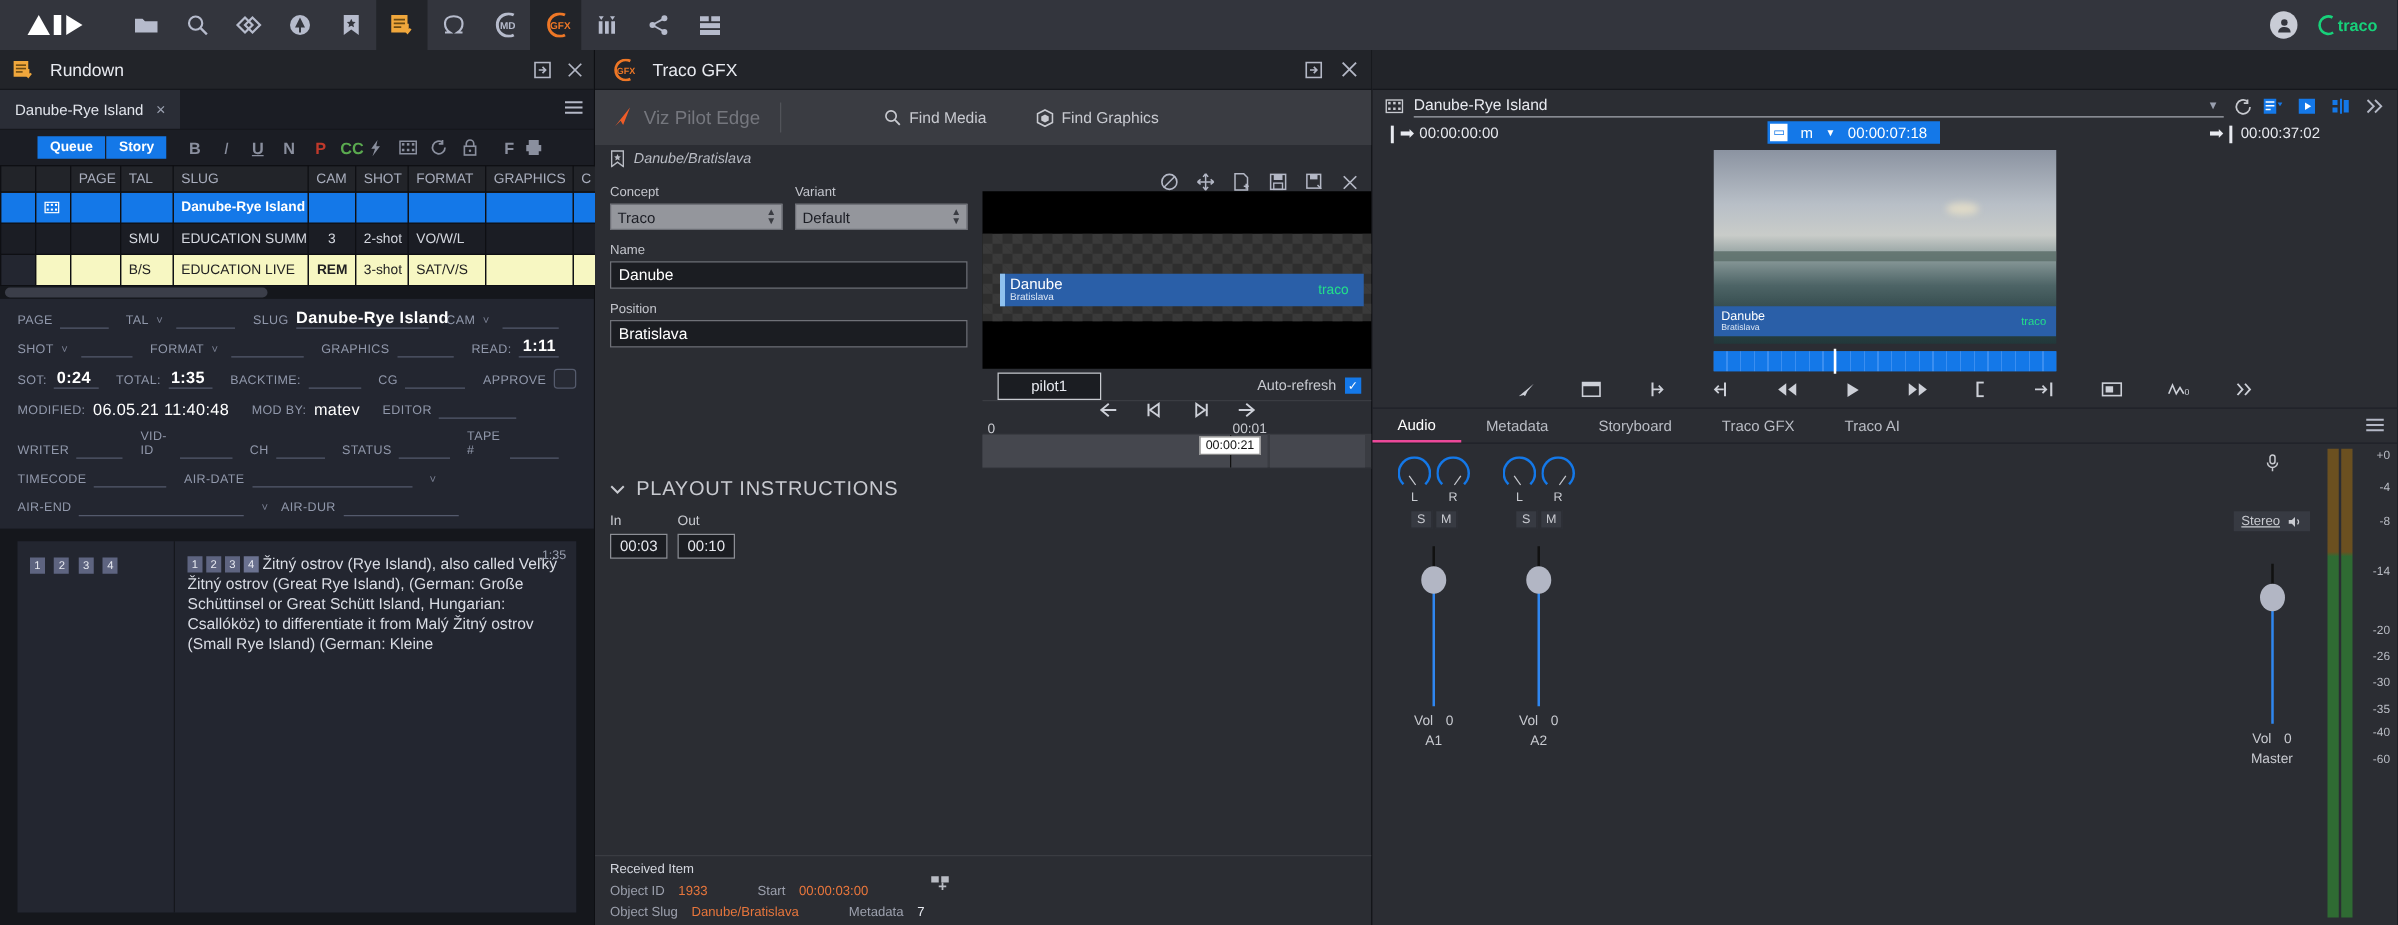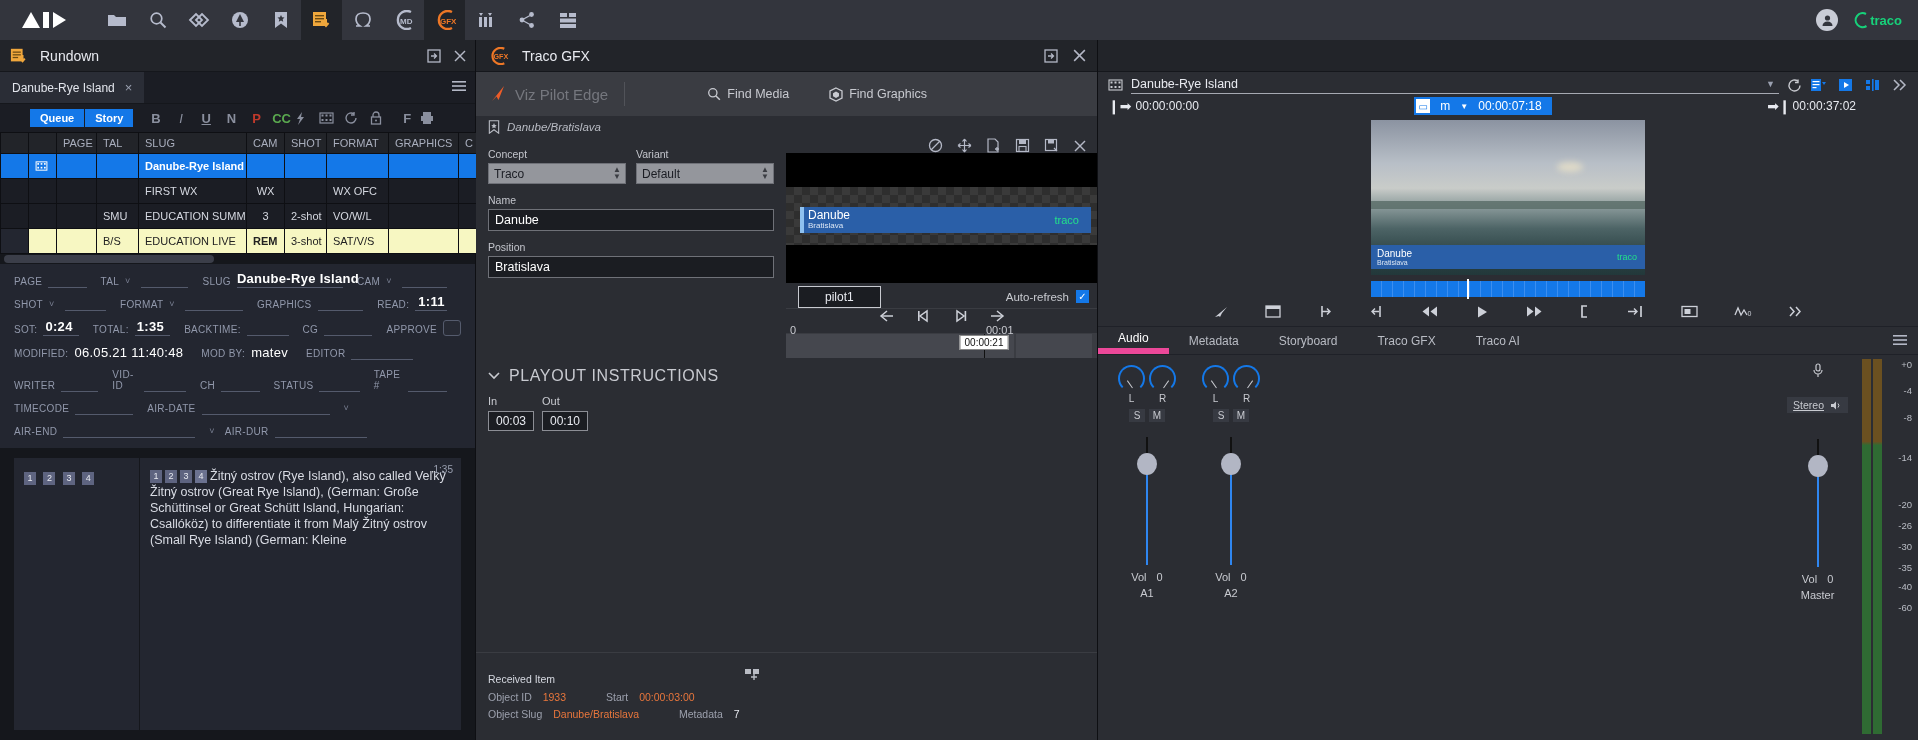--- a/index.html
+++ b/index.html
@@ -72,21 +72,21 @@
     background: #222429; color: #a9aebd; font-weight: normal; font-size: 11px;
     text-align: left; padding: 4px 6px; border: 1px solid #0e0f13; height: 21px;
   }
   table.rundown td {
     border: 1px solid #0e0f13; padding: 3px 6px; height: 25px; color: #d5d8e0;
     background: #1b1d24; overflow: hidden; white-space: nowrap;
   }
   tr.sel td { background: #1478e8; color:#fff; font-weight:bold; }
   td.cam-wx { background: #8a7a3c; color: #e6e6e6; text-align: center; }
   td.cam-3 { background: #155c52; color: #fff; text-align: center; }
-  td.cam-rem { background: #5e6480; color: #1b1d24; text-align: left; font-weight: bold;}
+  td.cam-rem { background: #5e6480; color: #1b1d24; text-align: right; font-weight: bold;}
   tr.yrow td { background: #f7f7c2; color: #222; }
   td.narrow { background: #232630; }
   .scroller { height: 10px; background: #15171c; position: relative; }
   .scroller .thumb { position: absolute; left: 4px; top: 1px; height: 8px; width: 210px; background: #3b3e49; border-radius: 4px; }
 
   .formpane { background: #232630; padding: 10px 14px 8px 14px; }
   .frow { display: flex; align-items: flex-end; margin-bottom: 9px; font-size: 10px; color: #9198ab; letter-spacing: .3px;}
   .flabel { text-transform: uppercase; margin-right: 6px; padding-bottom: 1px; }
   .fline { border-bottom: 1px solid #545a6c; height: 14px; margin-right: 14px; }
   .fval { color: #fff; font-size: 13px; font-weight: bold; padding-bottom: 0px; }
@@ -172,21 +172,21 @@
     font-size: 10px; padding:1px 4px; border:1px solid #888; white-space:nowrap;
   }
 
   .playout { padding: 8px 12px 0 12px; }
   .po-head { display:flex; align-items:center; gap:8px; font-size:16px; color:#c8cad0; letter-spacing:.6px; margin-bottom:10px;}
   .inout { display:flex; gap:8px; }
   .io-col { }
   .io-lbl { font-size:11px; color:#c8cad0; margin-bottom:4px;}
   .io-box { width:46px; height:20px; background:#1b1d22; border:1px solid #8c8e95; color:#e8eaf0; font-size:12px; display:flex;align-items:center;justify-content:center;}
 
-  .recvd { border-top:1px solid #3a3c42; padding: 20px 12px; font-size: 10.5px; color:#b9bcc4; position:relative;}
+  .recvd { border-top:1px solid #3a3c42; padding: 4px 12px; font-size: 10.5px; color:#b9bcc4; position:relative;}
   .recvd .hdr { color:#d5d8e0; margin-bottom: 6px; font-size:10.5px;}
   .rv-grid { display:flex; gap:40px; }
   .rv-lab { color:#9ca0ad; margin-right:8px;}
   .rv-val { color:#e8763c; }
   .rv-val.white { color:#e8eaf0; }
 
   
   .right { flex: 1; background: #2b2d33; display:flex; flex-direction:column; min-width:0; }
   .r-assetbar { height: 22px; display:flex; align-items:center; gap:8px; padding: 4px 10px 0 10px;}
   .asset-input {
@@ -205,41 +205,41 @@
   .vid-sun { position:absolute; right:62px; top:42px; width:26px; height:10px; background:rgba(255,240,200,.55); filter: blur(3px); border-radius:50%;}
   .vid-land { position:absolute; left:0; right:0; top:52%; height:8px; background:#5c6e6a; opacity:.85;}
   .vid-lt { position:absolute; left:0; right:0; bottom:6px; height:24px; background:#2a5fa8; display:flex;align-items:center; padding-left:6px;}
   .vid-scrub { height: 16px; background:#1478e8; margin: 6px auto 0 auto; width: 274px; position:relative;}
   .scrub-ticks { position:absolute; inset:0; background-image: repeating-linear-gradient(90deg,#1478e8 0 10px,#3b8ef0 10px 11px); }
   .scrub-head { position:absolute; left: 96px; top:-2px; bottom:-2px; width:2px; background:#fff;}
 
   .r-transport { height: 30px; display:flex; align-items:center; justify-content:center; gap:36px; color:#cdd0d8; border-bottom:1px solid #1f2128; }
   .r-tabs { height: 28px; display:flex; align-items:stretch; border-bottom:1px solid #1f2128; position:relative;}
   .r-tab { display:flex; align-items:center; padding: 0 20px; font-size:12px; color:#b9bcc4; }
-  .r-tab.on { color:#fff; border-bottom: 6px solid #ec4899; }
+  .r-tab.on { color:#fff; border-bottom: 2px solid #ec4899; }
   .r-tabs .hamb2 { position:absolute; right:10px; top:6px; color:#b4b8c6;}
 
   .mixer { flex:1; display:flex; position:relative; padding-top: 10px; min-height:0;}
   .chan-group { display:flex; gap: 42px; padding-left: 28px; }
   .chan { width: 42px; display:flex; flex-direction:column; align-items:center; }
   .knobrow { display:flex; gap: 4px; }
   .knob { width:27px; height:27px; border-radius:50%; border:2px solid #1478e8; border-bottom-color: transparent; position:relative; background:#2b2d33; }
   .knob i { position:absolute; left:50%; top:50%; width:1px; height:9px; background:#c8cad0; transform-origin: bottom center;}
   .knoblbl { font-size:10px; color:#c8cad0; margin-top:1px; }
   .smrow { display:flex; gap:2px; margin-top:4px; }
   .sm { width:18px; height:15px; background:#373a42; color:#c8cad0; font-size:10px; display:flex;align-items:center;justify-content:center;border:1px solid #2b2d33;}
   .fader { margin-top: 14px; position:relative; width: 8px; height: 128px; }
   .fader .above { position:absolute; left:3px; top:0; width:2px; height: 26px; background:#111;}
   .fader .below { position:absolute; left:3px; top:26px; width:2px; bottom:0; background:#2f86f0;}
   .fader .cap { position:absolute; left:-6px; top:16px; width:20px; height:22px; border-radius:50%; background:#b2b6c4;}
   .vol { font-size:11px; color:#c8cad0; margin-top:6px;}
   .chname { font-size:11px; color:#c8cad0; margin-top:4px;}
 
   .master-area { position:absolute; right: 70px; top: 0; bottom: 0; display:flex; flex-direction:column; align-items:center; padding-top: 8px;}
-  .stereo-chip { background:#373a42; color:#c8cad0; font-size:10.5px; padding: 2px 6px; display:flex; align-items:center; gap:6px; margin-top: 18px; text-decoration: underline;}
+  .stereo-chip { background:#373a42; color:#c8cad0; font-size:10.5px; padding: 2px 6px; display:flex; align-items:center; gap:6px; margin-top: 30px; text-decoration: underline;}
   .meters { position:absolute; right: 6px; top: 4px; bottom: 6px; display:flex; }
   .meterbar { width: 9px; margin-right: 2px; background: linear-gradient(180deg, #6b5020 0%, #6b5020 22%, #2f6b33 23%, #2f6b33 100%); }
   .meterbar.b2 { background: linear-gradient(180deg, #6b5020 0%, #6b5020 22%, #2f6b33 23%, #2f6b33 100%); }
   .mscale { width: 28px; position:relative; font-size:9.5px; color:#b9bcc4;}
   .mscale span { position:absolute; right: 0; }
 
   svg { display:block; }
 </style>
 </head>
 <body>
@@ -486,32 +486,20 @@
                   <rect x="6.5" y="7" width="2" height="2" fill="#fff"></rect>
                   <rect x="10.5" y="7" width="2" height="2" fill="#fff"></rect>
                 </svg>
             </td>
             <td></td>
             <td></td>
             <td>Danube-Rye Island</td>
             <td></td>
             <td></td>
             <td></td>
-            <td></td>
-            <td></td>
-          </tr>
-          <tr>
-            <td class="narrow"></td>
-            <td></td>
-            <td></td>
-            <td></td>
-            <td>FIRST WX</td>
-            <td class="cam-wx">WX</td>
-            <td></td>
-            <td>WX OFC</td>
             <td></td>
             <td></td>
           </tr>
           <tr>
             <td class="narrow"></td>
             <td></td>
             <td></td>
             <td>SMU</td>
             <td>EDUCATION SUMMIT</td>
             <td class="cam-3">3</td>

